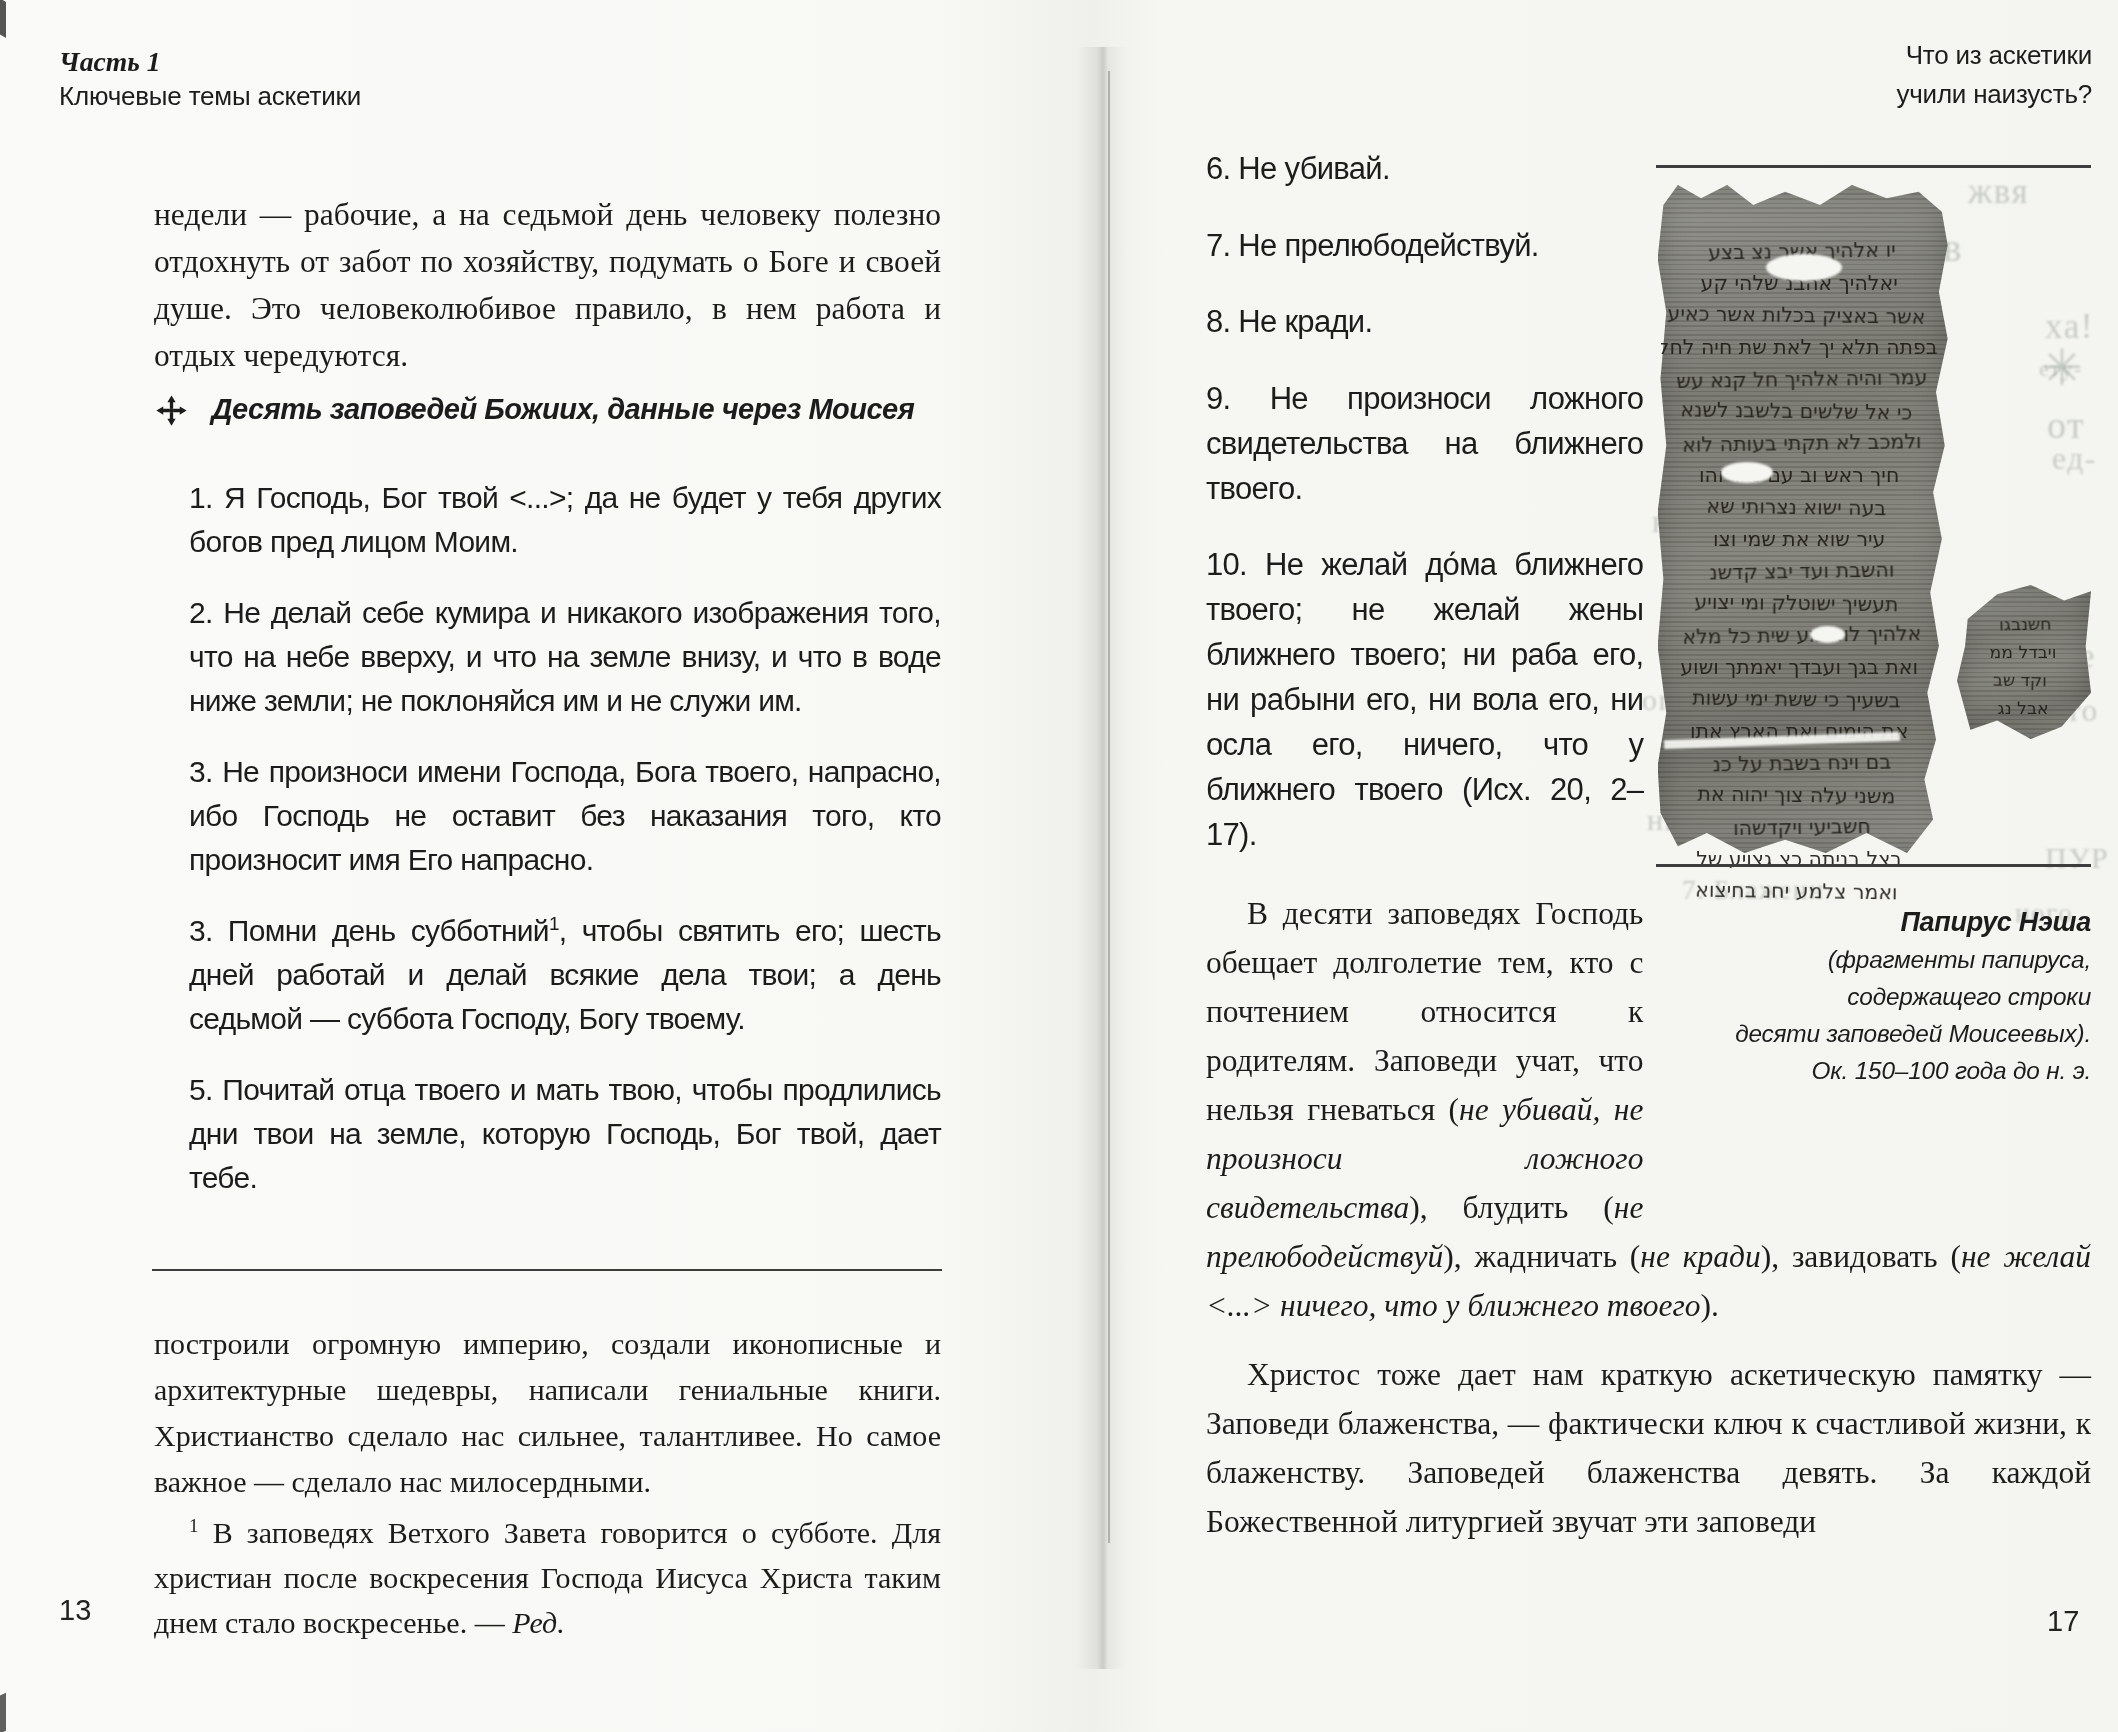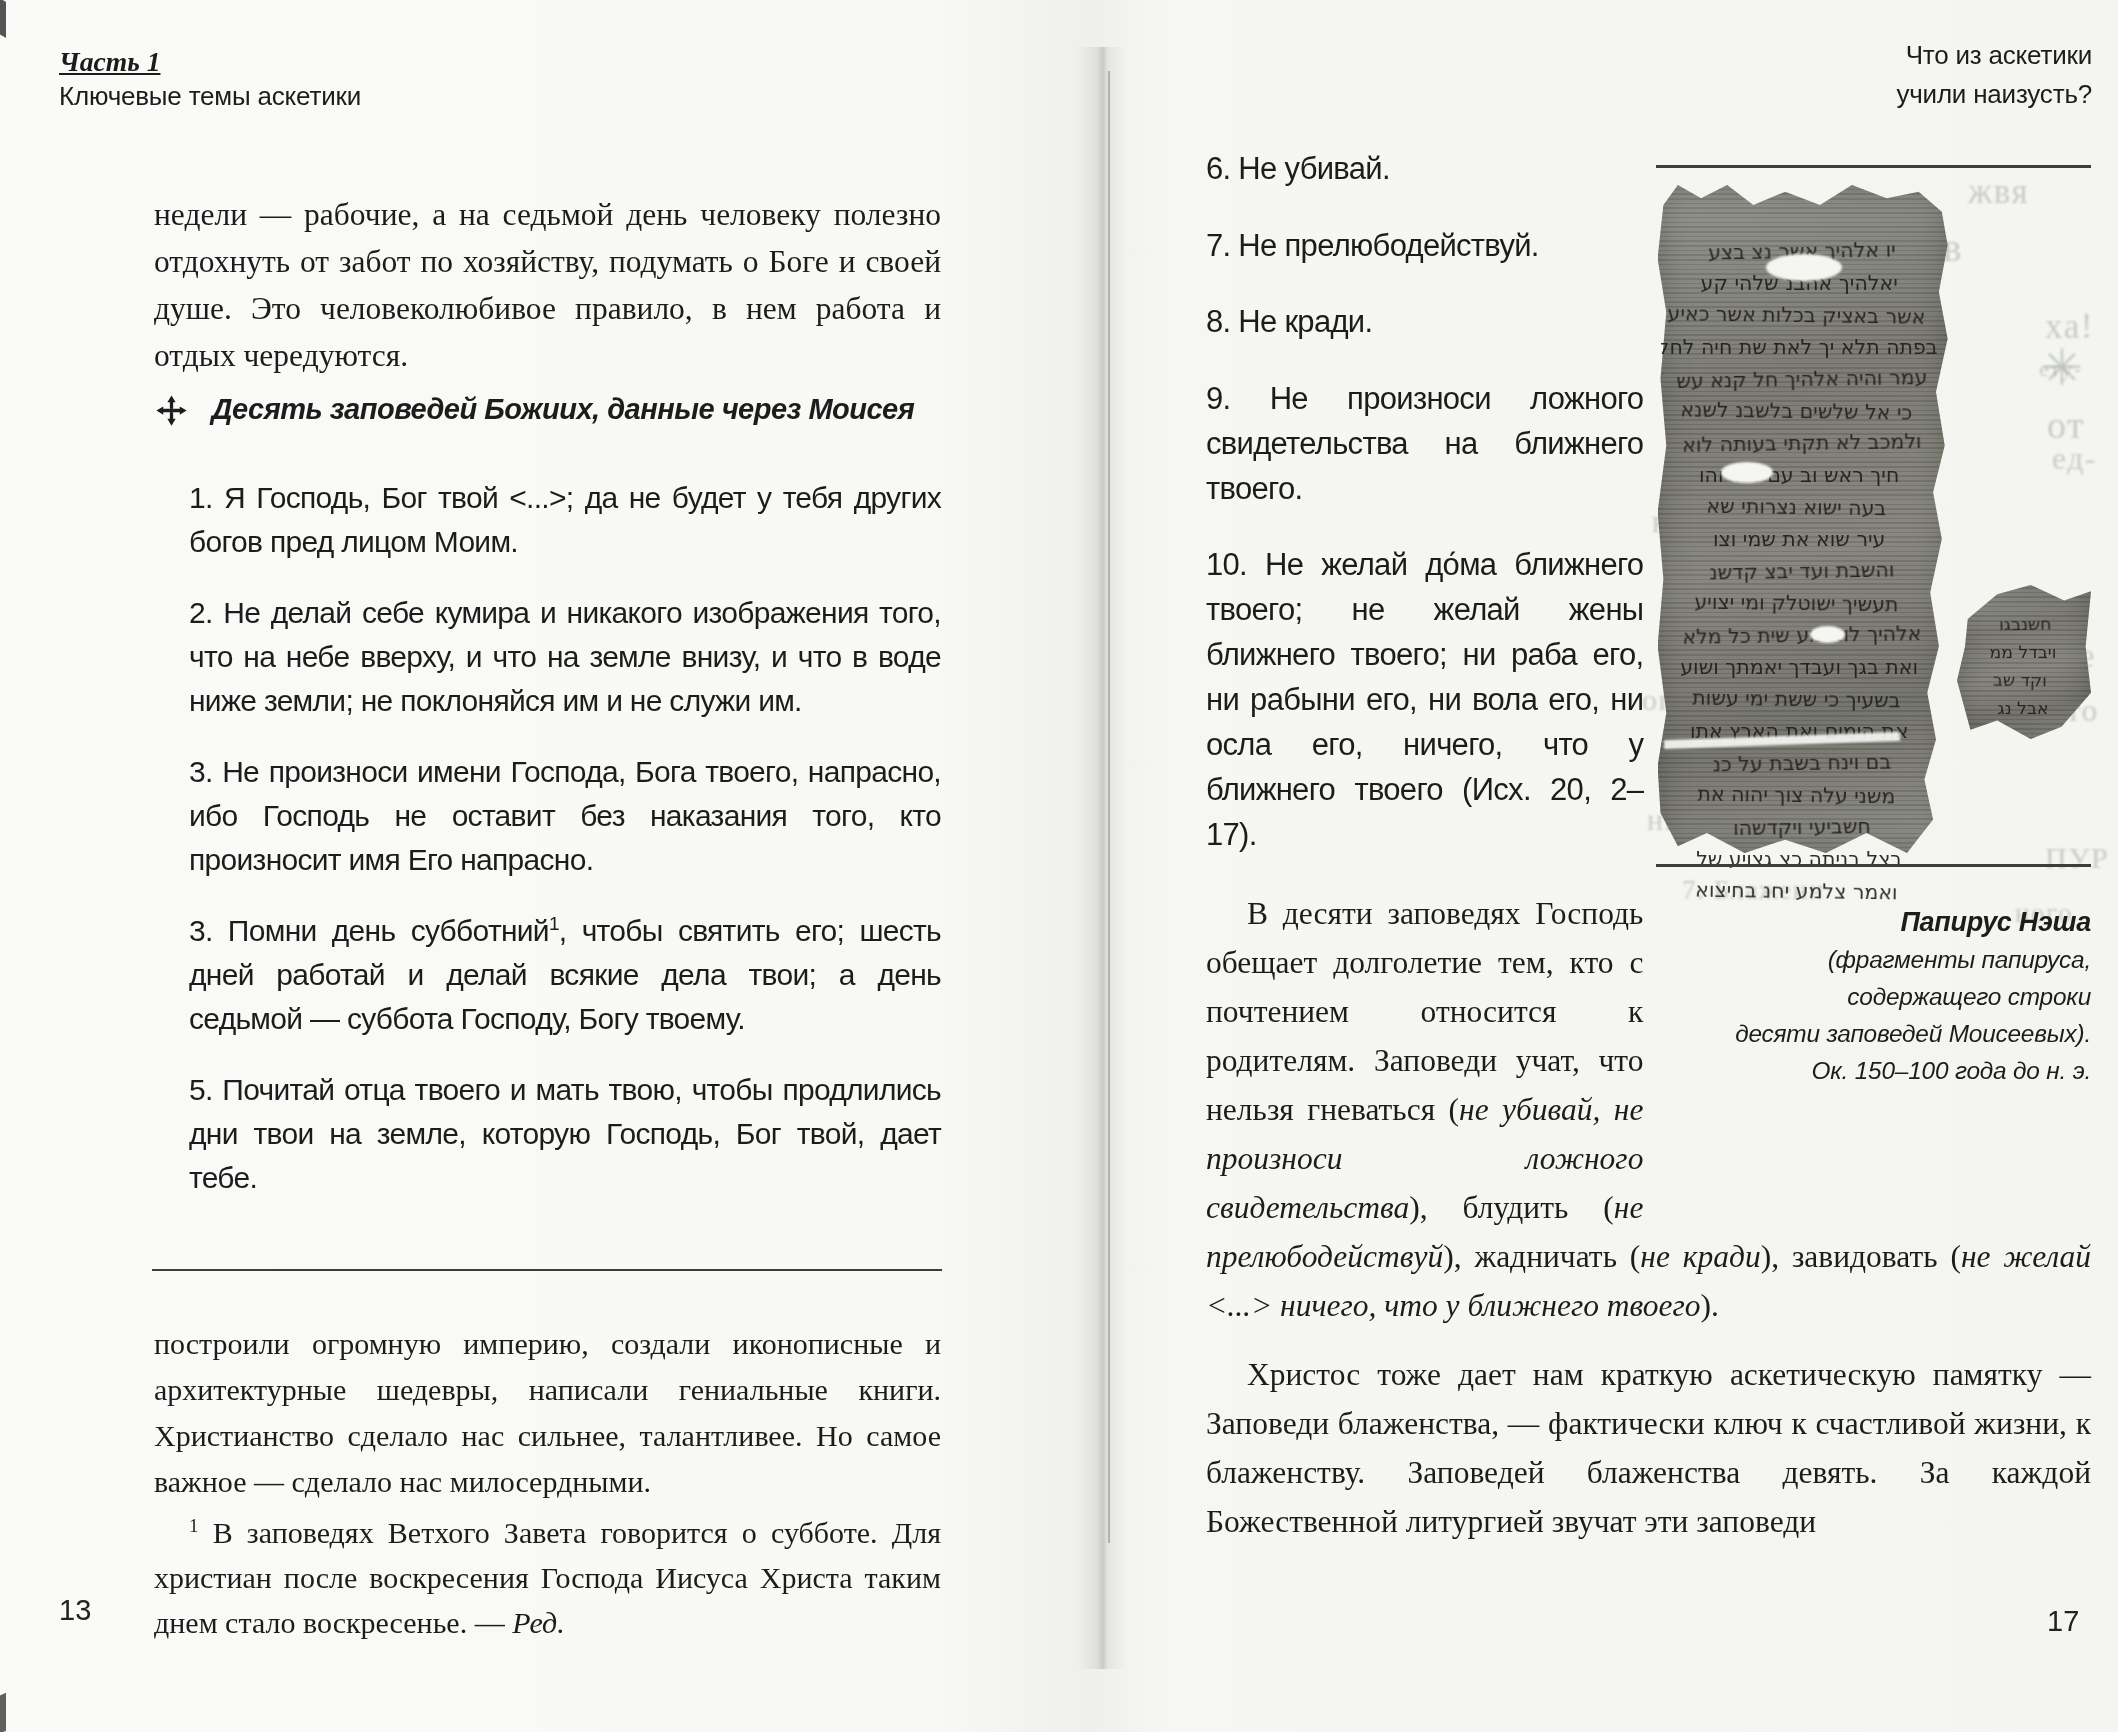--- a/index.html
+++ b/index.html
@@ -10,21 +10,21 @@
   }
   .gutter{position:absolute;left:1077px;top:47px;width:50px;height:1622px;pointer-events:none;
     background:linear-gradient(90deg,rgba(0,0,0,0) 0%,rgba(0,0,0,.07) 40%,rgba(0,0,0,.16) 52%,rgba(0,0,0,.05) 62%,rgba(0,0,0,0) 100%);}
   .gutter-line{position:absolute;left:1108px;top:71px;width:1.6px;height:1472px;background:rgba(40,40,40,.28);}
   .edge-mark{position:absolute;background:#2c2c2c;}
   .edge-top{left:0;top:0;width:5.5px;height:36px;transform:skewY(30deg);opacity:.8;}
   .edge-bottom{left:0;top:1694px;width:6.3px;height:38px;transform:skewY(-25deg);opacity:.75;}
 
   
   .lp-header{position:absolute;left:59px;top:44px;}
-  .lp-header .h1{font:italic 700 27.6px/35px "Liberation Serif",serif;text-decoration:underline;}
+  .lp-header .h1{font:italic 700 27.6px/35px "Liberation Serif",serif;}
   .lp-header .h2{font:400 26px/35px "Liberation Sans",sans-serif;letter-spacing:-0.2px;}
   .lp-intro{position:absolute;left:154px;top:159px;width:787px;
     font:400 31.5px/47px "Liberation Serif",serif;text-align:justify;}
   .lp-section{position:absolute;left:155px;top:392px;width:791px;display:flex;align-items:flex-end;gap:23.6px;}
   .lp-section .ttl{font:italic 700 29px/35px "Liberation Sans",sans-serif;letter-spacing:-0.5px;}
   .orn{flex:0 0 auto;width:33px;height:33px;}
   .lp-cmds{position:absolute;left:189px;top:476px;width:752px;}
   .cmd{margin:0 0 27px 0;font:400 30px/44px "Liberation Sans",sans-serif;
     letter-spacing:-0.7px;text-align:justify;}
   .cmd sup,.fn sup{font-size:19px;line-height:0;vertical-align:super;}

